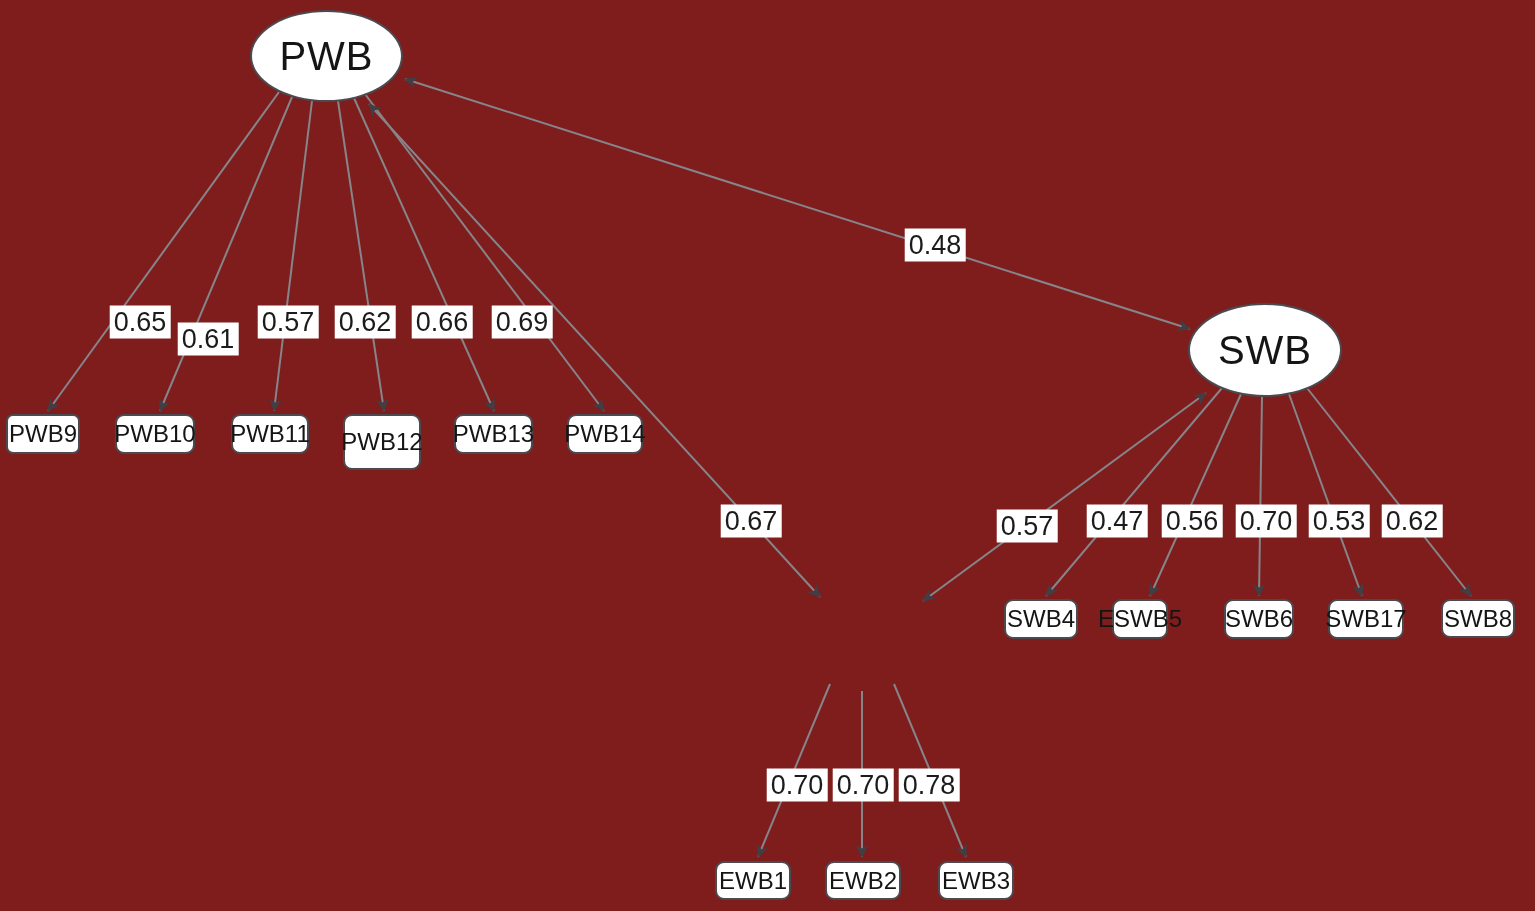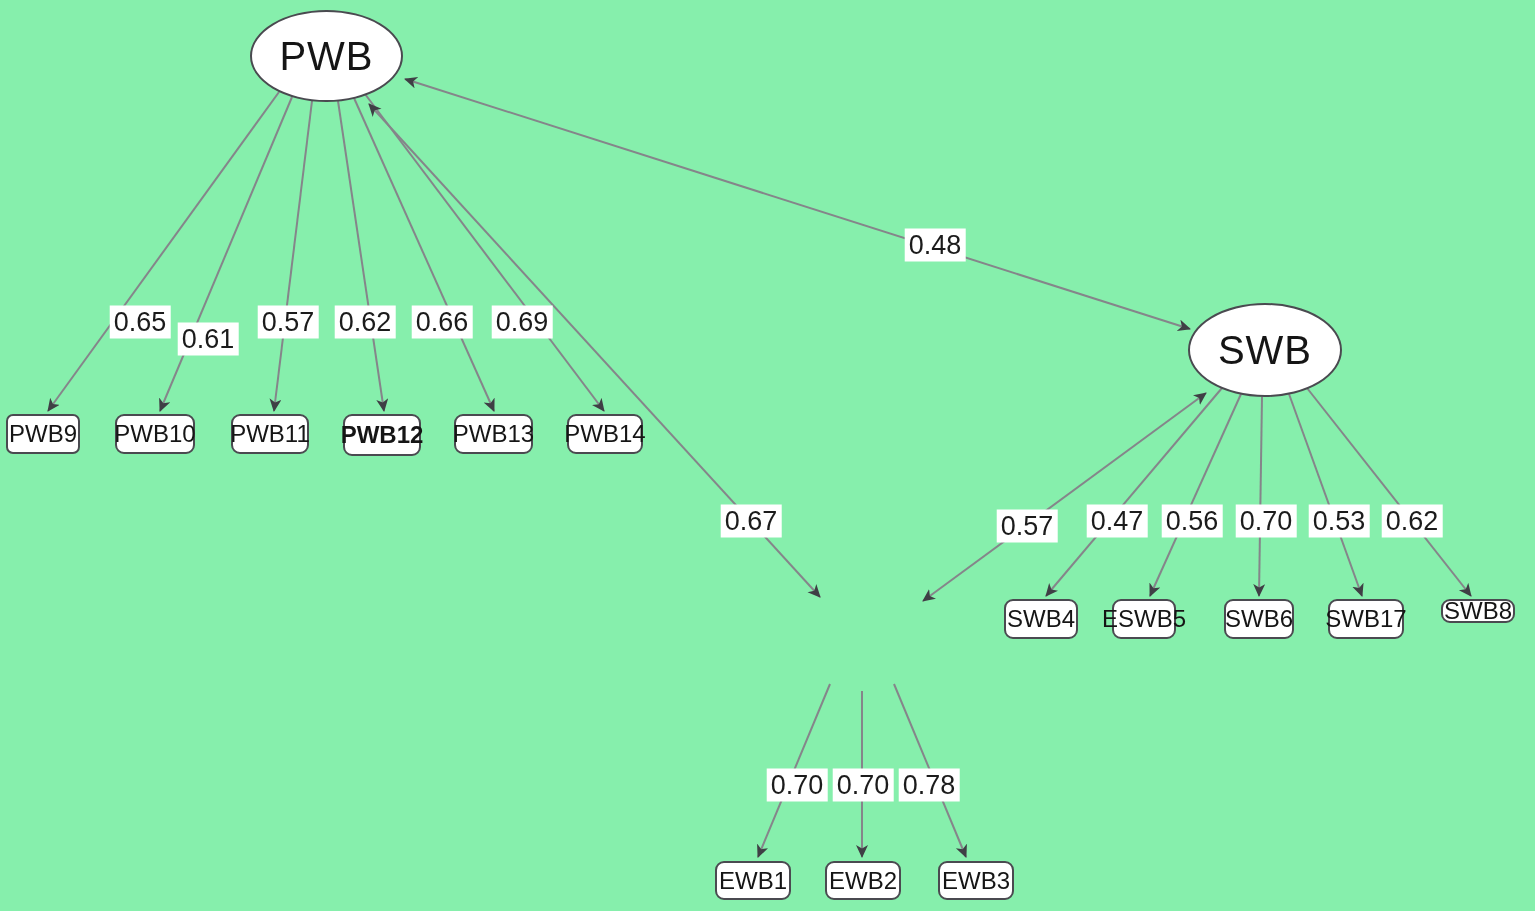--- a/index.html
+++ b/index.html
@@ -1,20 +1,20 @@
 <!DOCTYPE html>
 <html><head>
 <meta charset="utf-8">
 <style>
   html, body { margin: 0; padding: 0; background: #ffffff; }
   #canvas {
     position: relative;
     width: 1535px;
     height: 911px;
-    background: #86efac;
+    background: #7f1d1d;
     font-family: "Liberation Sans", sans-serif;
     overflow: hidden;
     text-align: center;
   }
   #wires {
     position: absolute;
     left: 0; top: 0;
     width: 1535px; height: 911px;
   }
   .latent {
@@ -102,43 +102,43 @@
 
   <div class="indicator" style="left:6px;   top:414px; width:74px; height:40px;border-radius:7px;">
       <span>PWB9</span>
     </div>
   <div class="indicator" style="left:115px; top:414px; width:80px; height:40px;">
       <span>PWB10</span>
     </div>
   <div class="indicator" style="left:231px; top:414px; width:78px; height:40px;">
       <span>PWB11</span>
     </div>
-  <div class="indicator" style="left:343px; top:414px; width:78px; height:42px;font-weight:bold;">
+  <div class="indicator" style="left:343px; top:414px; width:78px; height:56px;">
       <span>PWB12</span>
     </div>
   <div class="indicator" style="left:454px; top:414px; width:79px; height:40px;">
       <span>PWB13</span>
     </div>
   <div class="indicator" style="left:567px; top:414px; width:76px; height:40px;">
       <span>PWB14</span>
     </div>
 
   <div class="indicator" style="left:1004px; top:599px; width:74px; height:40px;">
       <span>SWB4</span>
     </div>
-  <div class="indicator" style="left:1112px; top:599px; width:64px; height:40px;">
+  <div class="indicator" style="left:1112px; top:599px; width:56px; height:40px;">
       <span>ESWB5</span>
     </div>
   <div class="indicator" style="left:1224px; top:599px; width:70px; height:40px;">
       <span>SWB6</span>
     </div>
   <div class="indicator" style="left:1328px; top:599px; width:76px; height:40px;">
       <span>SWB17</span>
     </div>
-  <div class="indicator" style="left:1441px; top:599px; width:74px; height:24px;">
+  <div class="indicator" style="left:1441px; top:599px; width:74px; height:39px;">
       <span>SWB8</span>
     </div>
 
   <div class="indicator" style="left:715px; top:861px; width:76px; height:39px;">
       <span>EWB1</span>
     </div>
   <div class="indicator" style="left:825px; top:861px; width:76px; height:39px;">
       <span>EWB2</span>
     </div>
   <div class="indicator" style="left:938px; top:861px; width:76px; height:39px;">

